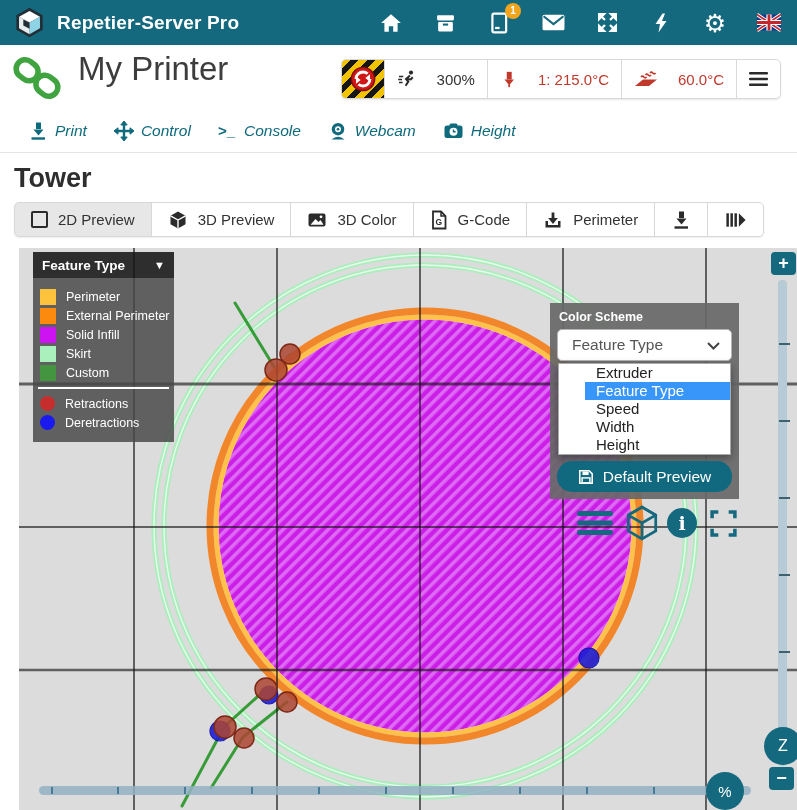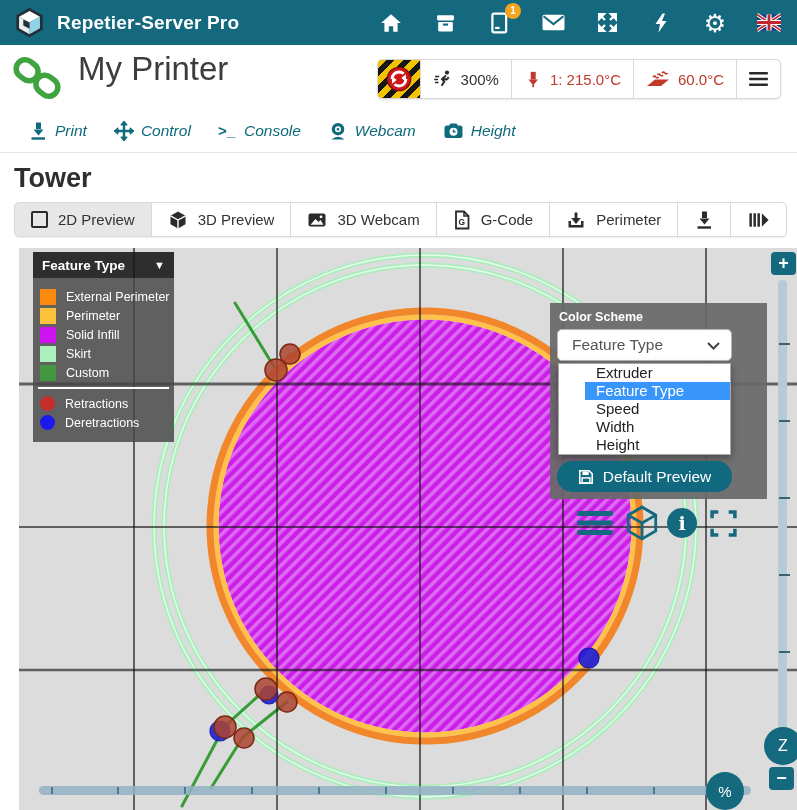--- a/index.html
+++ b/index.html
@@ -15,21 +15,21 @@
   .badge{position:absolute;top:-8px;right:-10px;width:16px;height:16px;border-radius:50%;
          background:#f2a51d;color:#fff;font-size:10px;font-weight:bold;display:flex;align-items:center;justify-content:center;}
   .gear-glyph{color:#fff;font-size:25px;line-height:24px;}
 
   
   .hdr{position:absolute;left:0;top:45px;width:797px;height:64px;background:#fff;border-bottom:1px solid #e7e7e7;}
   .link-ic{position:absolute;left:12px;top:8px;}
   .printer-name{position:absolute;left:78px;top:5px;font-size:33px;font-weight:500;color:#3d3d3d;}
   .status-group{position:absolute;right:16px;top:14px;display:flex;height:40px;
                 border-radius:5px;box-shadow:0 1px 2px rgba(0,0,0,.10);}
-  .stbtn{display:flex;align-items:center;gap:8px;background:#fff;border:1px solid #d9d9d9;margin-left:-1px;
+  .stbtn{display:flex;align-items:center;gap:20px;background:#fff;border:1px solid #d9d9d9;margin-left:-1px;
          padding:0 12px;font-size:15px;color:#333;cursor:pointer;box-sizing:border-box;}
   .stbtn:first-child{border-radius:5px 0 0 5px;margin-left:0;}
   .stbtn:last-child{border-radius:0 5px 5px 0;}
   .stbtn.temp{color:#c0392b;}
   .estop{width:44px;padding:0;justify-content:center;
          background:repeating-linear-gradient(135deg,#f2c300 0 6px,#161616 6px 12px);}
 
   
   .tabs{position:absolute;left:0;top:109px;width:797px;height:44px;background:#fff;border-bottom:1px solid #e4e4e4;
         display:flex;align-items:center;padding-left:28px;gap:27px;box-sizing:border-box;font-style:italic;}
@@ -61,21 +61,21 @@
   .dotsw{width:15px;height:15px;flex:0 0 15px;border-radius:50%;}
   .ldiv{border-top:2px solid #fff;margin:5px 5px;}
 
   
   .cv-ic{position:absolute;cursor:pointer;}
   .info-circle{width:30px;height:30px;border-radius:50%;background:#15697e;color:#fff;display:flex;
                align-items:center;justify-content:center;font-family:"DejaVu Serif",serif;
                font-weight:bold;font-size:19px;}
 
   
-  .cs-panel{position:absolute;left:531px;top:55px;width:217px;height:196px;background:rgba(104,104,104,.93);}
+  .cs-panel{position:absolute;left:531px;top:55px;width:189px;height:196px;background:rgba(104,104,104,.93);}
   .cs-label{position:absolute;left:9px;top:7px;font-size:12.5px;font-weight:bold;color:#fff;}
   .cs-select{position:absolute;left:7px;top:26px;width:175px;height:32px;background:#fff;border:1px solid #b5b5b5;
              border-radius:5px;box-sizing:border-box;display:flex;align-items:center;cursor:pointer;}
   .cs-select span{padding-left:14px;font-size:15.5px;color:#555;}
   .cs-chevron{position:absolute;right:11px;top:12px;}
   .cs-list{position:absolute;left:8px;top:60px;width:173px;background:#fff;border:1px solid #aaa;
            box-shadow:0 3px 8px rgba(0,0,0,.35);box-sizing:border-box;padding-left:26px;}
   .cs-item{height:18px;line-height:18px;padding-left:11px;font-size:15px;color:#222;cursor:pointer;white-space:nowrap;}
   .cs-item.selected{background:#3896fb;color:#fff;}
   .cs-btn{position:absolute;left:7px;top:158px;width:175px;height:31px;background:#10697e;border:none;border-radius:15px;
@@ -268,21 +268,21 @@
         <path d="M10 10 V18.5 M10 10 L2.5 5.8 M10 10 L17.5 5.8" stroke="#fff" stroke-width="1.4" fill="none"></path>
       </svg>
       <span>3D Preview</span>
     </div>
     <div class="vbtn">
       <svg width="20" height="20" viewBox="0 0 20 20">
         <rect x="1.5" y="3.5" width="17" height="13" rx="2" fill="#2b2b2b"></rect>
         <polygon points="3.5,14.8 8.5,9 11.5,12 13.5,10 16.5,14.8" fill="#fff"></polygon>
           <circle cx="14" cy="6.8" r="1.4" fill="#fff"></circle>
       </svg>
-      <span>3D Webcam</span>
+      <span>3D Color</span>
     </div>
     <div class="vbtn">
       <svg width="18" height="20" viewBox="0 0 18 20">
         <path d="M3 1.5 H11 L15.5 6 V18.5 H3 Z" fill="none" stroke="#2b2b2b" stroke-width="1.8"></path>
         <path d="M11 1.5 V6 H15.5" fill="none" stroke="#2b2b2b" stroke-width="1.5"></path>
         <text x="5.5" y="15" font-size="8.5" font-weight="bold" fill="#2b2b2b" font-family="Liberation Sans,sans-serif">G</text>
       </svg>
       <span>G-Code</span>
     </div>
     <div class="vbtn">
@@ -360,26 +360,26 @@
       </g>
     </svg>
 
     <div class="legend">
       <div class="legend-head">
         <span>Feature Type</span>
         <span class="legend-caret">▼</span>
       </div>
       <div class="legend-body">
         <div class="lrow">
+          <span class="swatch" style="background: rgb(253, 195, 61);"></span>
+          <span>Perimeter</span>
+        </div>
+        <div class="lrow">
           <span class="swatch" style="background: rgb(251, 138, 14);"></span>
           <span>External Perimeter</span>
-        </div>
-        <div class="lrow">
-          <span class="swatch" style="background: rgb(253, 195, 61);"></span>
-          <span>Perimeter</span>
         </div>
         <div class="lrow">
           <span class="swatch" style="background: rgb(205, 19, 242);"></span>
           <span>Solid Infill</span>
         </div>
         <div class="lrow">
           <span class="swatch" style="background: rgb(170, 240, 189);"></span>
           <span>Skirt</span>
         </div>
         <div class="lrow">

